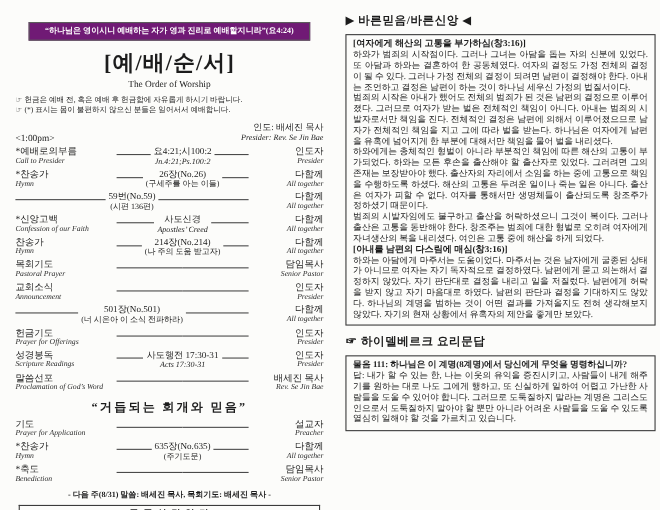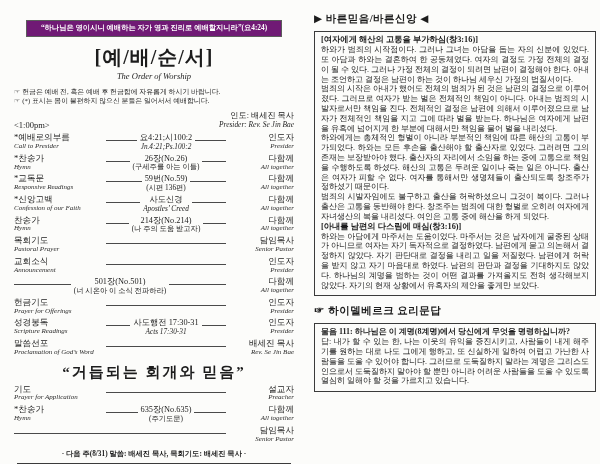--- a/index.html
+++ b/index.html
@@ -10,41 +10,41 @@
   }
   .page { position:relative; width:600px; height:464px; }
 
   
   .col-left { position:absolute; left:14px; top:20px; width:280px; }
   .banner {
     margin:0 12px; background:#701a75; border:1px solid #5c5c5c; color:#ffffff;
     font-weight:bold; font-size:7.3px; text-align:center; padding:2px 12px 3px;
   }
   .title { text-align:center; font-size:20px; font-weight:bold; margin-top:7px; letter-spacing:1px; }
-  .subtitle { text-align:center; font-style:italic; font-size:8.5px; }
+  .subtitle { text-align:center; font-size:8.5px; }
   .notes { margin-top:6px; font-size:6.9px; line-height:1.35; color:#222; }
   .note-icon { margin-right:2px; }
   .timerow { display:flex; justify-content:space-between; align-items:flex-end; margin-top:5px; }
   .time { font-size:8.5px; }
   .presider-block { text-align:right; font-size:8.2px; line-height:1.2; }
   .presider-en { font-style:italic; font-size:7.4px; }
 
   .worow { display:flex; margin-top:3px; }
   .wlabel { width:92px; flex-shrink:0; }
   .ko-line { font-size:8.6px; line-height:1.15; }
   .en-line { font-size:7px; font-style:italic; line-height:1.1; color:#2b2b2b; }
   .wmid { flex:1; display:flex; min-width:0; }
   .wline { flex:1; border-top:1px solid #4a4a4a; margin-top:7px; min-width:5px; }
   .wcenter { text-align:center; padding:0 3px; }
   .wcenter .c1 { font-size:8.3px; line-height:1.15; }
   .wcenter .c2 { font-size:7.3px; line-height:1.1; }
   .wcenter .c2.it { font-style:italic; }
   .wrole { width:68px; flex-shrink:0; text-align:right; }
 
-  .sermon-title { text-align:center; font-weight:bold; font-size:15px; margin-top:6px; letter-spacing:2px; }
+  .sermon-title { text-align:center; font-weight:bold; font-size:11px; margin-top:6px; letter-spacing:2px; }
   .nextweek { text-align:center; font-weight:bold; font-size:7.3px; margin-top:6px; }
 
   table.reading { width:98%; margin:4px auto 0; border-collapse:collapse; }
   .reading th, .reading td { border:1px solid #3b3b3b; text-align:center; font-size:7px; padding:1.5px 0; font-weight:normal; }
   .reading th.tabletitle { font-size:8.4px; font-weight:bold; letter-spacing:1px; padding:1px 0; }
 
   
   .col-right { position:absolute; left:314px; top:12px; width:282px; }
   .rheader { font-weight:bold; font-size:10.5px; margin-bottom:5px; letter-spacing:0.5px; }
   .rbox {
@@ -111,24 +111,20 @@
       </div>
       <div class="wline"></div>
     </div>
     <div class="wrole">
       <div class="ko-line">다함께</div>
       <div class="en-line">All together</div>
     </div>
   </div>
 
   <div class="worow">
-    <div class="wlabel">
-      <div class="ko-line">*교독문</div>
-      <div class="en-line">Responsive Readings</div>
-    </div>
     <div class="wmid">
       <div class="wline"></div>
       <div class="wcenter">
         <div class="c1">59번(No.59)</div>
         <div class="c2">(시편 136편)</div>
       </div>
       <div class="wline"></div>
     </div>
     <div class="wrole">
       <div class="ko-line">다함께</div>
@@ -305,20 +301,24 @@
       </div>
       <div class="wline"></div>
     </div>
     <div class="wrole">
       <div class="ko-line">다함께</div>
       <div class="en-line">All together</div>
     </div>
   </div>
 
   <div class="worow">
+    <div class="wlabel">
+      <div class="ko-line">*축도</div>
+      <div class="en-line">Benediction</div>
+    </div>
     <div class="wmid">
       <div class="wline"></div>
 
       <div class="wline"></div>
     </div>
     <div class="wrole">
       <div class="ko-line">담임목사</div>
       <div class="en-line">Senior Pastor</div>
     </div>
   </div>

